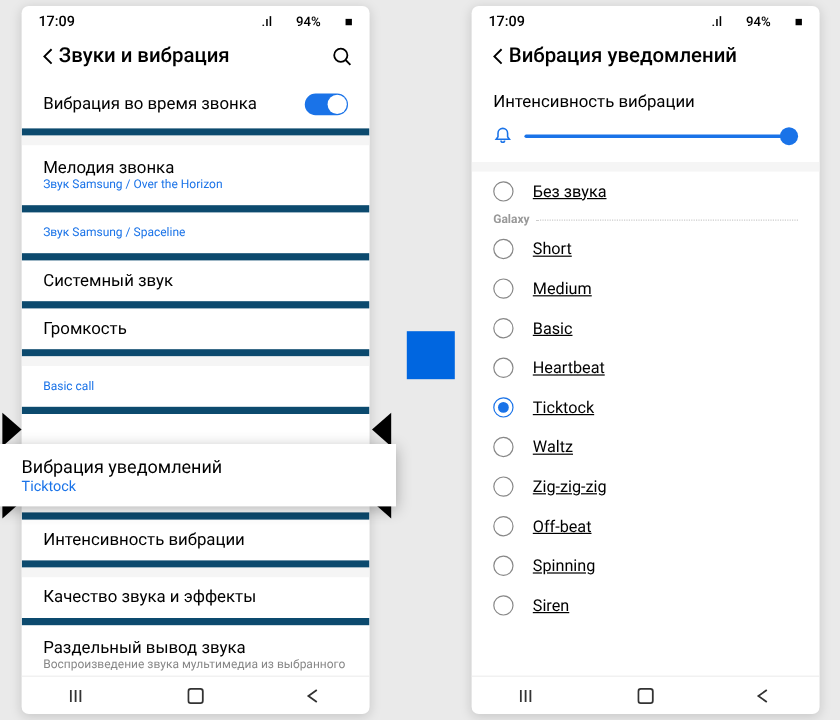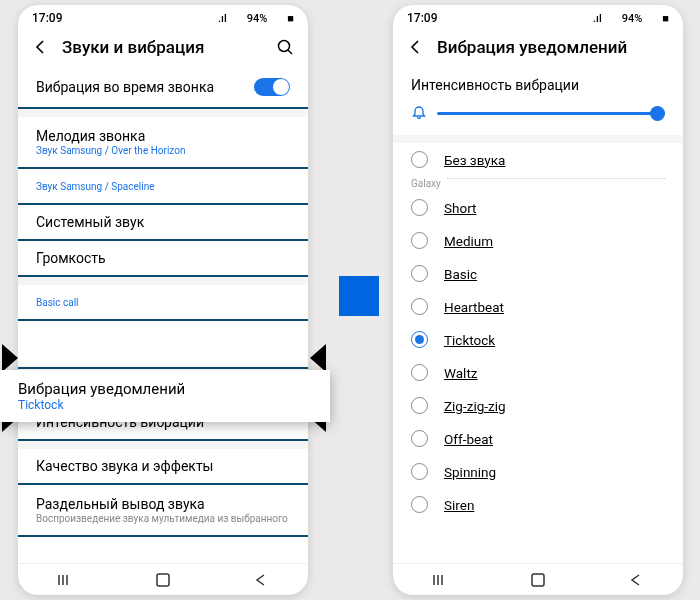--- a/index.html
+++ b/index.html
@@ -1,26 +1,26 @@
 <!DOCTYPE html>
 <html><head>
 <meta charset="utf-8">
 <style>
   * { margin: 0; padding: 0; box-sizing: border-box; font-family: -apple-system, Roboto, Arial, sans-serif; }
   body { background: #eaeaea; width: 700px; height: 600px; position: relative; overflow: hidden; }
-  .phone { position: absolute; width: 290px; height: 590px; top: 5px; background: #fff; border-radius: 20px; box-shadow: 0 2px 10px rgba(0,0,0,.15); overflow: hidden; display: flex; flex-direction: column; }
+  .phone { position: absolute; width: 290px; height: 590px; top: 5px; background: #fff; border-radius: 6px; box-shadow: 0 2px 10px rgba(0,0,0,.15); overflow: hidden; display: flex; flex-direction: column; }
   .phone.left { left: 18px; }
   .phone.right { left: 393px; }
   .status { display: flex; justify-content: space-between; align-items: center; padding: 6px 14px 2px; font-size: 12px; font-weight: 500; }
   .status .icons { display: flex; gap: 20px; align-items: center; font-size: 11px; }
-  .header { display: flex; align-items: center; padding: 10px 14px; gap: 14px; }
+  .header { display: flex; align-items: center; padding: 10px 14px; gap: 1px; }
   .header .title { font-size: 17px; font-weight: 500; flex: 1; }
   .header .search { margin-left: auto; }
   .content { flex: 1; overflow: hidden; font-size: 13.5px; }
-  .row { padding: 11px 18px; border-bottom: 2px solid #0c4a6e; display: flex; align-items: center; }
+  .row { padding: 11px 18px; border-bottom: 6px solid #0c4a6e; display: flex; align-items: center; }
   .row .txt { flex: 1; }
   .row .lbl { font-size: 14px; color: #000; }
   .row .sub { font-size: 10px; color: #1a73e8; margin-top: 1px; }
   .row .sub.gray { color: #888; }
   .gap { height: 8px; background: #f5f5f5; }
   .tight { padding-top: 9px; padding-bottom: 9px; }
   .toggle { width: 36px; height: 18px; background: #1a73e8; border-radius: 10px; position: relative; }
   .toggle::after { content: ''; position: absolute; right: 1px; top: 1px; width: 16px; height: 16px; background: #fff; border-radius: 50%; }
   .highlight { position: absolute; left: 0px; width: 330px; background: #fff; box-shadow: 0 3px 12px rgba(0,0,0,.3); padding: 10px 18px; z-index: 5; }
   .highlight .lbl { font-size: 15px; }
@@ -31,21 +31,21 @@
   .arrow-block { position: absolute; left: 339px; top: 276px; width: 40px; height: 40px; background: #0066e0; }
   .intensity { padding: 10px 18px 14px; }
   .intensity .lbl { font-size: 14px; margin-bottom: 12px; }
   .slider { display: flex; align-items: center; gap: 10px; }
   .slider .track { flex: 1; height: 3px; background: #1a73e8; border-radius: 2px; position: relative; }
   .slider .thumb { position: absolute; right: 0; top: -6px; width: 15px; height: 15px; background: #1a73e8; border-radius: 50%; }
   .radio-row { display: flex; align-items: center; padding: 8px 18px; gap: 16px; text-decoration: underline; }
   .radio { width: 17px; height: 17px; border: 1.5px solid #888; border-radius: 50%; flex-shrink: 0; display: flex; align-items: center; justify-content: center; }
   .radio.sel { border-color: #1a73e8; }
   .radio.sel::after { content: ''; width: 9px; height: 9px; background: #1a73e8; border-radius: 50%; }
-  .group-label { font-size: 10px; color: #999; padding: 2px 18px; display:flex; gap:6px;}
+  .group-label { font-size: 10px; color: #999; padding: 2px 18px; display:flex; align-items:center; gap:6px;font-weight:bold;}
   .group-label::after{content:'';flex:1;border-top:1px dotted #ccc;}
   .navbar { height: 32px; display: flex; justify-content: space-around; align-items: center; border-top: 1px solid #eee; }
   .nav-btn { width: 18px; height: 14px; display: flex; align-items: center; justify-content: center; }
   svg { display: block; }
 </style>
 </head>
 <body>
 
 <div class="phone left">
   <div class="status">

